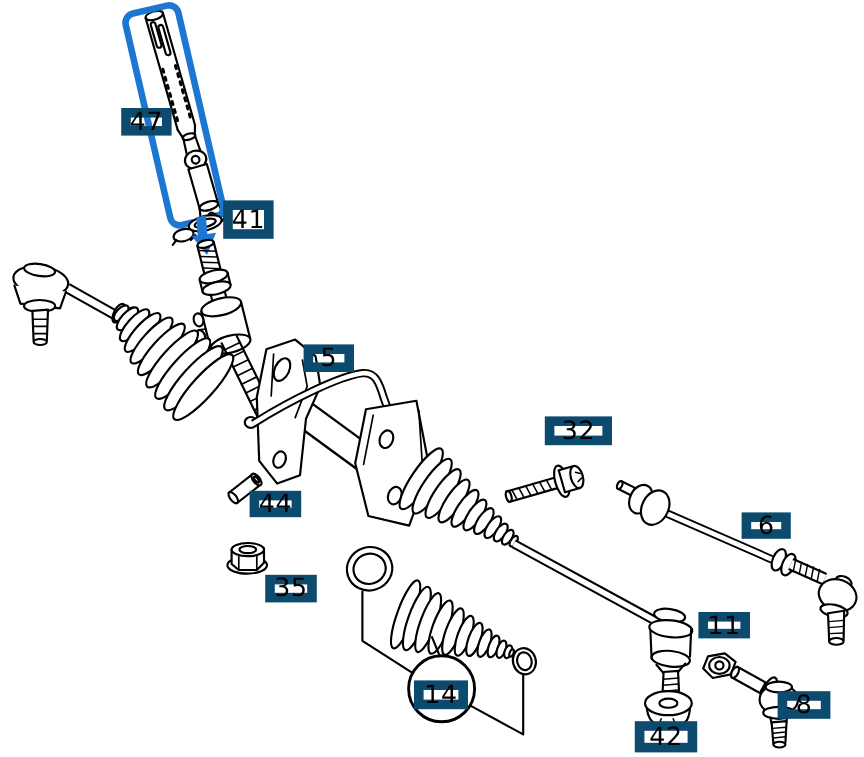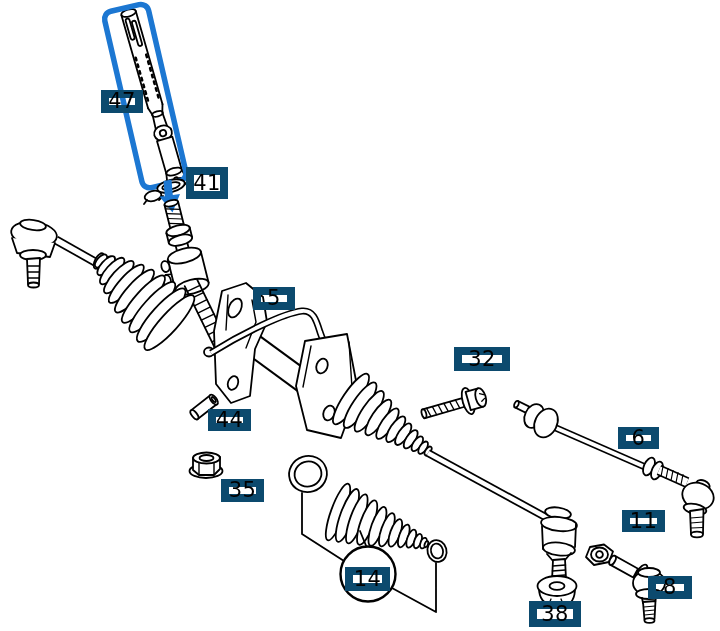--- a/index.html
+++ b/index.html
@@ -249,18 +249,18 @@
   </g>
 </svg>
 
 <div class="callout" style="left:101px;top:90px;width:42px;height:23px;">47</div>
 <div class="callout" style="left:186px;top:167px;width:42px;height:32px;">41</div>
 <div class="callout" style="left:253px;top:287px;width:42px;height:23px;">5</div>
 <div class="callout" style="left:454px;top:347px;width:56px;height:24px;">32</div>
 <div class="callout" style="left:164px;top:409px;width:43px;height:22px;margin-left:44px;">44</div>
 <div class="callout" style="left:191px;top:479px;width:43px;height:23px;margin-left:30px;">35</div>
 <div class="callout" style="left:345px;top:567px;width:45px;height:24px;">14</div>
-<div class="callout" style="left:529px;top:601px;width:52px;height:26px;">38</div>
-<div class="callout" style="left:582px;top:510px;width:43px;height:22px;margin-left:40px;">11</div>
+<div class="callout" style="left:529px;top:601px;width:52px;height:26px;">42</div>
+<div class="callout" style="left:582px;top:510px;width:43px;height:22px;">11</div>
 <div class="callout" style="left:618px;top:427px;width:41px;height:22px;">6</div>
 <div class="callout" style="left:648px;top:576px;width:44px;height:23px;">8</div>
 
 </div>
 
 </body></html>

